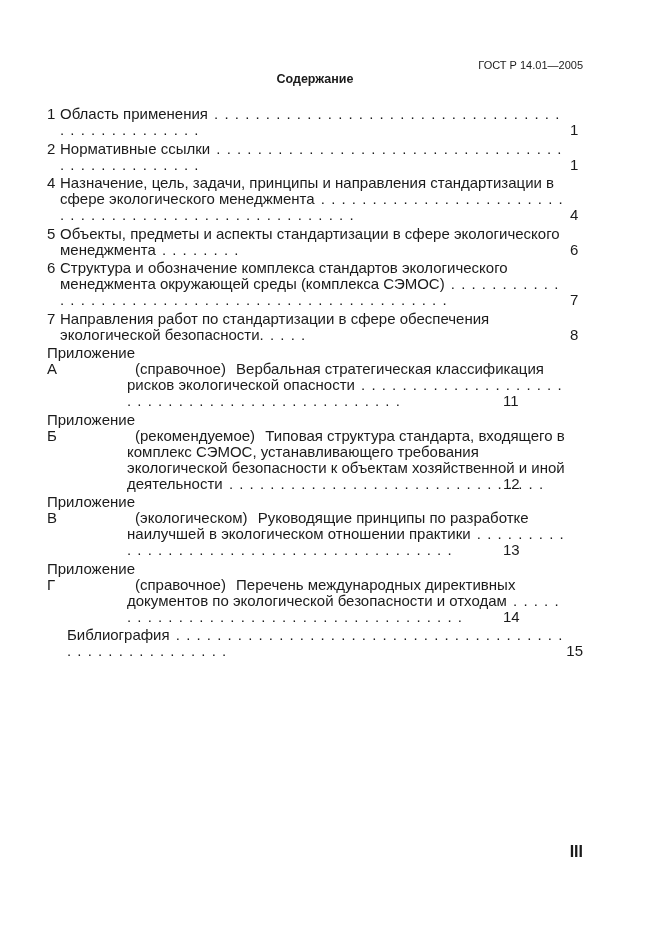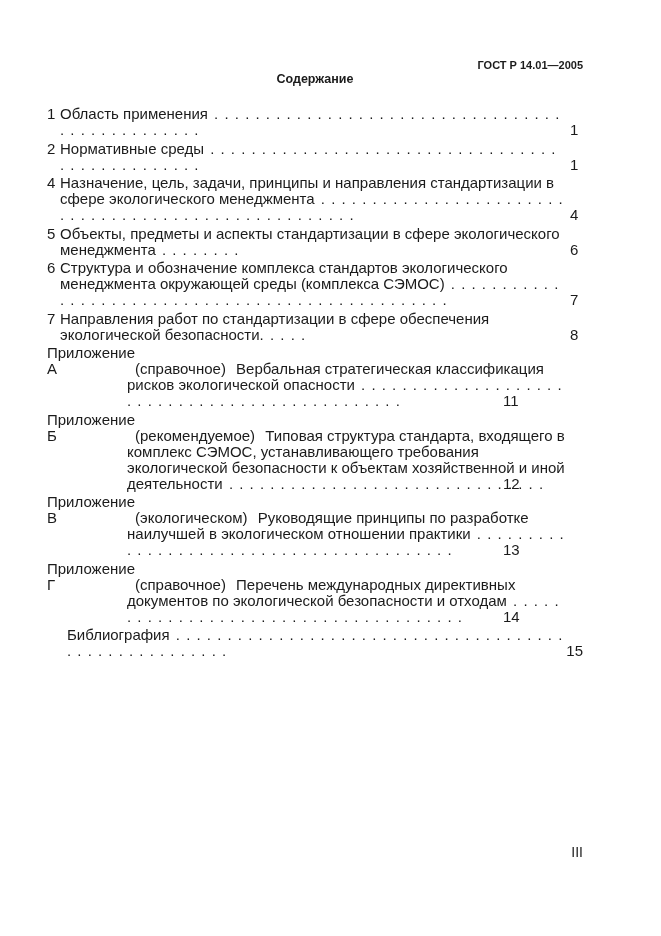--- a/index.html
+++ b/index.html
@@ -6,21 +6,21 @@
   body {
     width: 661px; height: 936px; position: relative;
     font-family: "Liberation Sans", "DejaVu Sans", sans-serif;
     color: #1b1b1b;
   }
   .sheet { position: absolute; inset: 0; background: #ffffff; overflow: hidden; }
   .content { position: absolute; left: 47px; top: 0; width: 536px; }
 
   .doc-header {
     margin-top: 58px; text-align: right;
-    font-weight: bold; font-size: 11px; line-height: 14px;
+    font-weight: normal; font-size: 11px; line-height: 14px;
   }
   .doc-title {
     text-align: center;
     font-weight: bold; font-size: 12.5px; line-height: 15px;
   }
 
   .toc { margin-top: 19px; font-size: 15px; line-height: 16px; }
   .toc-entry { position: relative; padding-right: 18px; margin-bottom: 2.5px; padding-left: 20px; }
 
   
@@ -30,42 +30,42 @@
   
   .e-app { padding-left: 80px; text-indent: -80px; }
   .e-app .lbl { display: inline-block; width: 88px; text-indent: 0; }
   .qual { margin-right: 6px; }
 
   .leader { word-spacing: 2px; white-space: normal; }
   .pg { position: absolute; right: 0; bottom: 0; }
 
   .folio {
     position: absolute; left: 47px; top: 845px; width: 536px;
-    text-align: right; font-size: 14px; line-height: 14px;
+    text-align: right; font-size: 16px; line-height: 14px; font-weight: bold;
   }
 </style>
 </head>
 <body>
 
 <div class="sheet">
   <div class="content">
 
     <div class="doc-header">ГОСТ Р 14.01—2005</div>
 
     <div class="doc-title">Содержание</div>
 
     <div class="toc">
 
       <div class="toc-entry e-num">
         <span class="lbl">1</span><span class="txt">Область применения</span><span class="leader"> . . . . . . . . . . . . . . . . . . . . . . . . . . . . . . . . . . . . . . . . . . . . . . . .</span>
         <span class="pg">1</span>
       </div>
 
       <div class="toc-entry e-num">
-        <span class="lbl">2</span><span class="txt">Нормативные среды</span><span class="leader"> . . . . . . . . . . . . . . . . . . . . . . . . . . . . . . . . . . . . . . . . . . . . . . . .</span>
+        <span class="lbl">2</span><span class="txt">Нормативные ссылки</span><span class="leader"> . . . . . . . . . . . . . . . . . . . . . . . . . . . . . . . . . . . . . . . . . . . . . . . .</span>
         <span class="pg">1</span>
       </div>
 
 
       <div class="toc-entry e-num">
         <span class="lbl">4</span><span class="txt">Назначение, цель, задачи, принципы и направления стандартизации в сфере экологического менеджмента</span><span class="leader"> . . . . . . . . . . . . . . . . . . . . . . . . . . . . . . . . . . . . . . . . . . . . . . . . . . . . .</span>
         <span class="pg">4</span>
       </div>
 
       <div class="toc-entry e-num">

